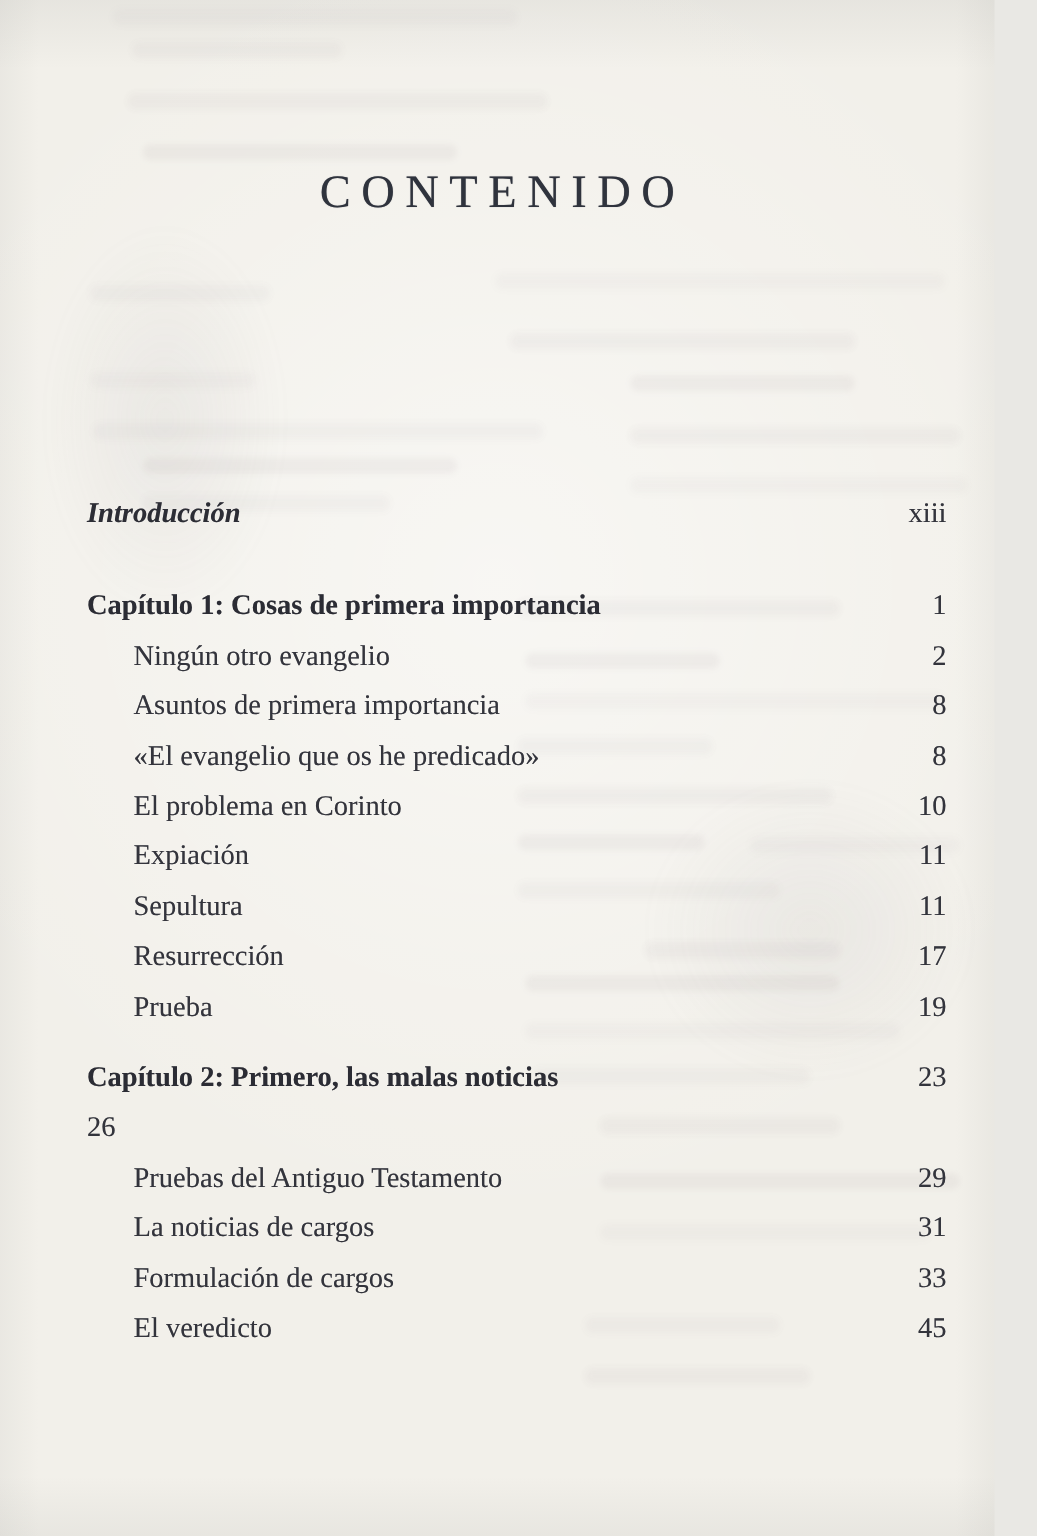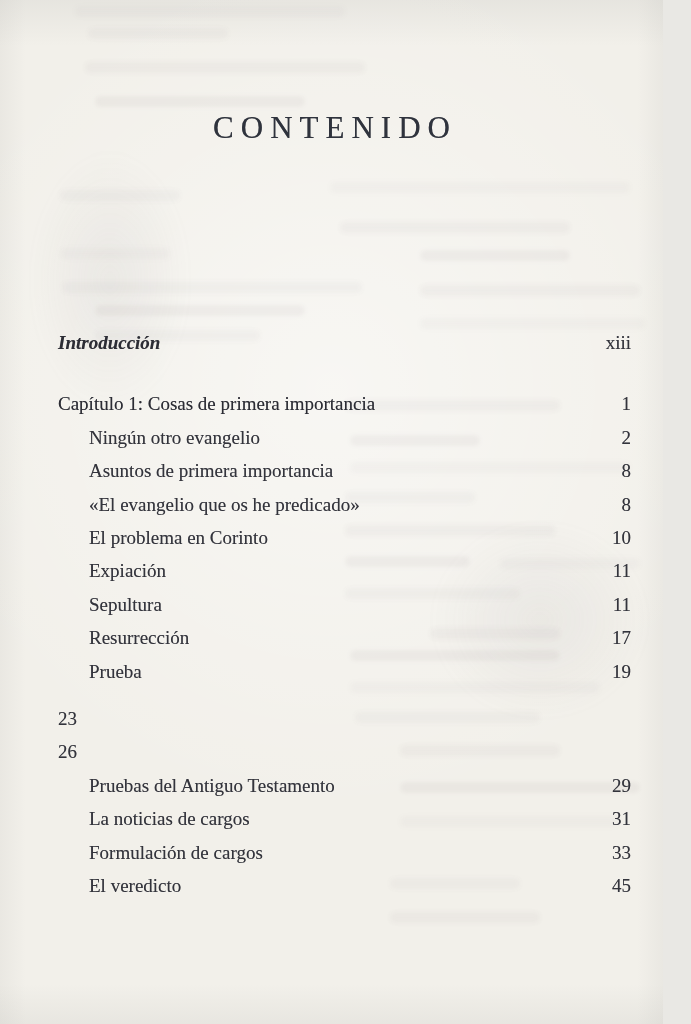--- a/index.html
+++ b/index.html
@@ -30,21 +30,21 @@
   .toc-block{margin:0; padding:0;}
   .toc-block.gap-md{margin-bottom:14px;}
   .toc-block.gap-lg{margin-bottom:28px;}
   .toc-row{
     display:flex; justify-content:space-between; align-items:baseline;
     line-height:33.4px; font-size:19px;
     text-shadow:0 0 0.4px rgba(51,52,60,0.45);
   }
   .toc-row .row-label{white-space:nowrap;}
   .toc-row.front .row-label{font-weight:700; font-style:italic; color:#2c2d35;}
-  .toc-row.chapter .row-label{font-weight:400; color:#2b2c34;}
+  .toc-row.chapter .row-label{font-weight:700; color:#2b2c34;}
   .toc-row.entry .row-label{padding-left:31px; font-weight:400;}
   .toc-row .row-page{font-weight:400; color:#33343c;}
   .footer-num{
     position:absolute; top:1038px; left:0; width:100%;
     text-align:center; text-indent:26px;
     font-size:17px; letter-spacing:3px; color:#595a5e;
   }
   .ghost{
     position:absolute; height:11px; border-radius:5px;
     background:rgba(116,110,118,0.075);
@@ -140,20 +140,21 @@
           <span class="row-label">Resurrección</span>
           <span class="row-page">17</span>
         </div>
         <div class="toc-row entry">
           <span class="row-label">Prueba</span>
           <span class="row-page">19</span>
         </div>
       </div>
       <div class="toc-block ">
         <div class="toc-row chapter">
+          <span class="row-label">Capítulo 2: Primero, las malas noticias</span>
           <span class="row-page">23</span>
         </div>
         <div class="toc-row entry">
           <span class="row-page">26</span>
         </div>
         <div class="toc-row entry">
           <span class="row-label">Pruebas del Antiguo Testamento</span>
           <span class="row-page">29</span>
         </div>
         <div class="toc-row entry">

